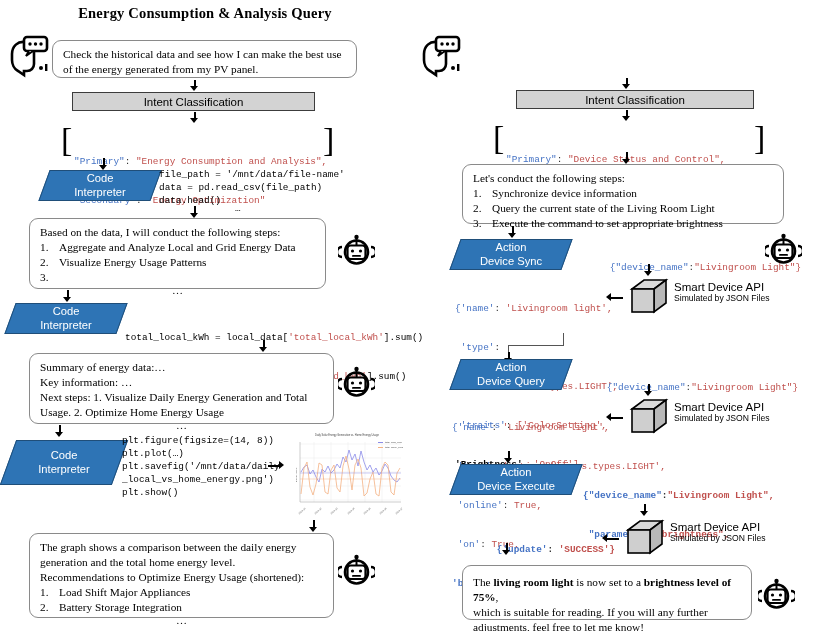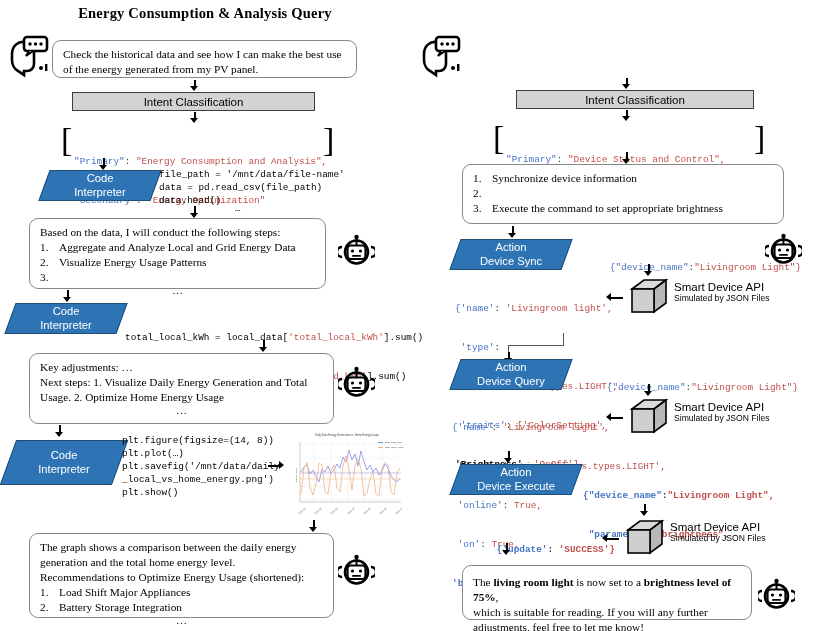--- a/index.html
+++ b/index.html
@@ -255,21 +255,22 @@
       <div><span>total_grid_kWh = grid_data[</span><span class="v">'total_grid_kWh'</span><span>].sum()</span></div>
       <div style="text-align:center;">…</div>
     </div>
 
     <div class="varrow" style="left:259px;top:340px;height:12px;">
       <div class="shaft" style="height:7px;"></div>
         <div class="head" style="top:7px;"></div>
     </div>
 
     <div class="node bubble" style="left:29px;top:353px;width:305px;height:71px;">
-      <div>Key adjustments: …</div>
+      <div>Summary of energy data:…</div>
+      <div>Key information: …</div>
       <div>Next steps: 1. Visualize Daily Energy Generation and Total</div>
       <div>Usage. 2. Optimize Home Energy Usage</div>
       <div class="dots">…</div>
     </div>
 
     <div class="icon" style="left:338px;top:364px;">
       <svg width="37" height="37" viewBox="0 0 37 37">
         <g stroke="#000" fill="none">
           <circle cx="18.5" cy="20" r="11.5" stroke-width="2.6"></circle>
           <rect x="9.5" y="13.5" width="18" height="13.5" rx="3" stroke-width="2.2" fill="#fff"></rect>
@@ -436,27 +437,29 @@
       <div><span class="k">"Primary"</span><span class="plain">: </span><span class="v">"Device Status and Control",</span></div>
       <div><span class="k">"Secondary"</span><span class="plain">: </span><span class="v">"Device Custom Configurations"</span></div>
     </div>
 
     <div class="varrow" style="left:212px;top:152px;height:12px;">
       <div class="shaft" style="height:7px;"></div>
         <div class="head" style="top:7px;"></div>
     </div>
 
     <div class="node bubble" style="left:52px;top:164px;width:322px;height:60px;">
+      <div>Let's conduct the following steps:</div>
       <ul class="ol">
         <li>
             <span class="num">1.</span>
             <span>Synchronize device information</span>
           </li>
         <li>
             <span class="num">2.</span>
+            <span>Query the current state of the Living Room Light</span>
           </li>
         <li>
             <span class="num">3.</span>
             <span>Execute the command to set appropriate brightness</span>
           </li>
       </ul>
     </div>
 
     <div class="varrow" style="left:98px;top:226px;height:12px;">
       <div class="shaft" style="height:7px;"></div>

